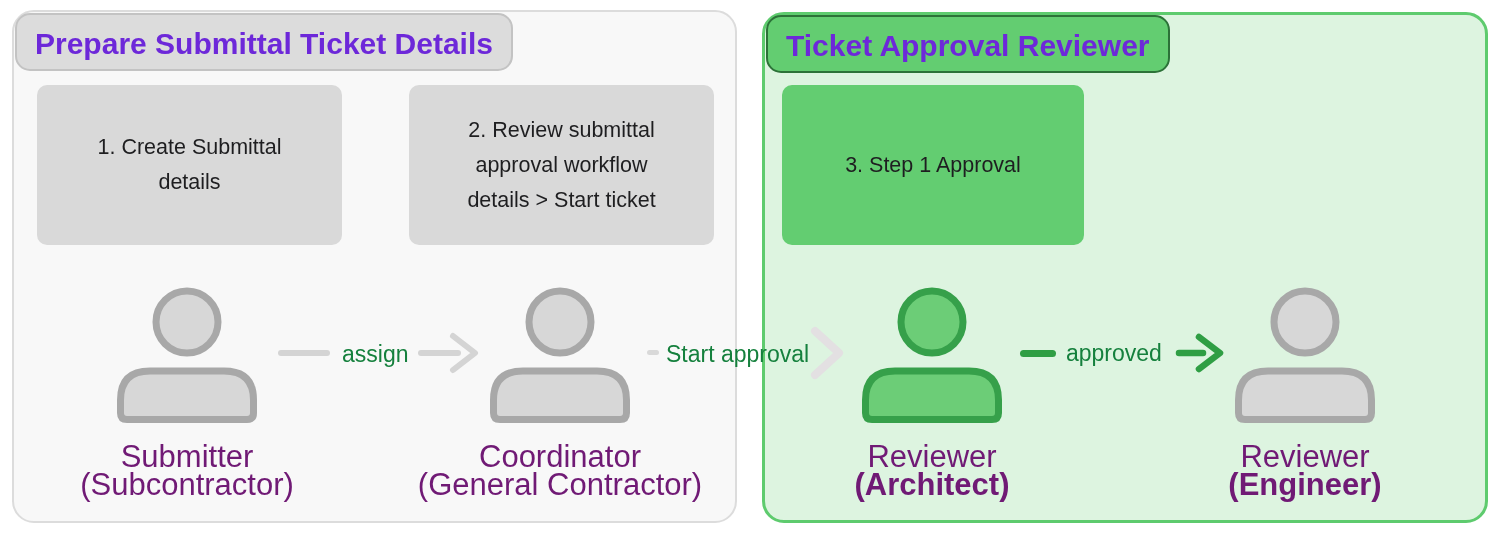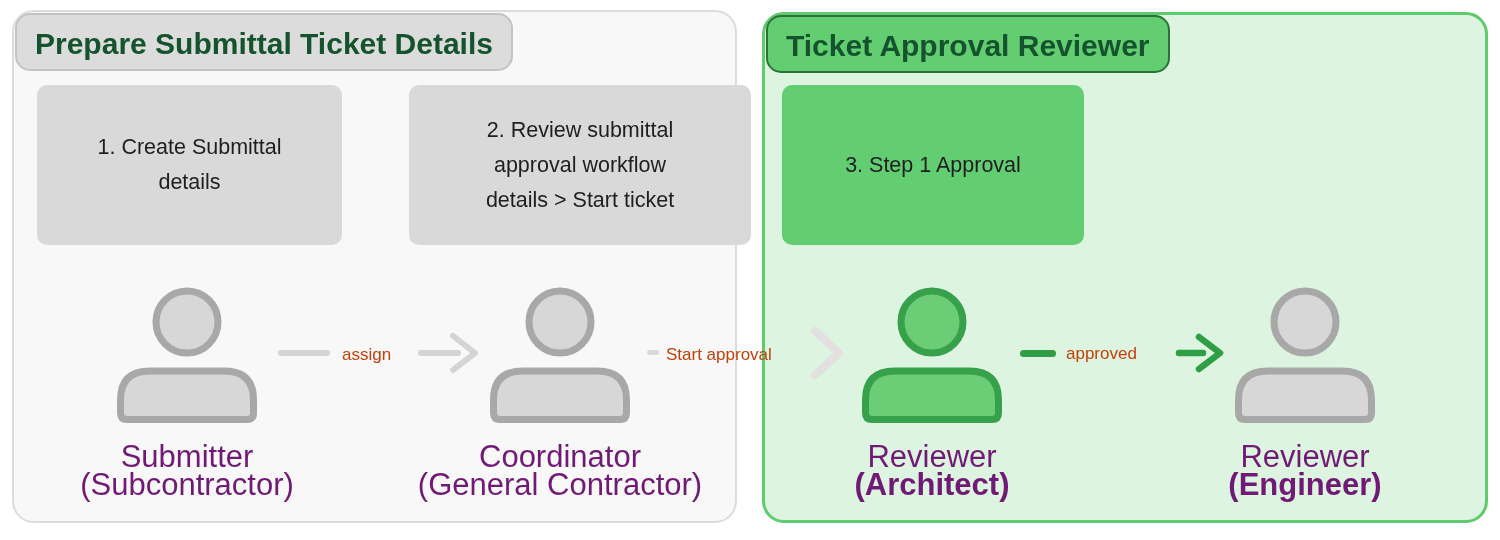--- a/index.html
+++ b/index.html
@@ -11,21 +11,21 @@
     overflow:hidden;
   }
   .panel { position:absolute; border-radius:22px; box-sizing:border-box; }
   .panel.left  { left:12px;  top:10px; width:725px; height:513px;
                  background:var(--panel-left-bg); border:2px solid var(--panel-left-border); }
   .panel.right { left:762px; top:12px; width:726px; height:511px;
                  background:var(--panel-right-bg); border:3px solid var(--panel-right-border); }
 
   .pill {
     position:absolute; height:58px; line-height:58px; padding:0 18px;
-    border-radius:15px; font-size:30px; font-weight:700; color:#14532d;
+    border-radius:15px; font-size:30px; font-weight:700; color:#6d28d9;
     white-space:nowrap; box-sizing:border-box;
   }
   .pill.gray  { left:1px; top:1px; background:var(--pill-gray-bg);  border:2px solid var(--pill-gray-border); }
   .pill.green { left:1px; top:0px; background:var(--pill-green-bg); border:2px solid var(--pill-green-border); }
 
   .box {
     position:absolute; display:flex; flex-direction:column;
     align-items:center; justify-content:center; 
     border-radius:10px; font-size:21.5px; line-height:35px;
     color:var(--text-dark);
@@ -38,22 +38,22 @@
   .person.p-gray  circle, .person.p-gray  path { stroke:var(--person-gray-stroke);  fill:var(--person-gray-fill); }
   .person.p-green circle, .person.p-green path { stroke:var(--person-green-stroke); fill:var(--person-green-fill); }
 
   .actor-label {
     position:absolute; width:320px; text-align:center;
     font-size:31px; line-height:28px; color:#701a75;
   }
   .actor-label .role.bold { font-weight:600; }
 
   .conn-label {
-    position:absolute; font-size:17px; line-height:27px;
-    color:#c2410c; white-space:nowrap;
+    position:absolute; font-size:23px; line-height:27px;
+    color:#15803d; white-space:nowrap;
   }
   .dash { position:absolute; border-radius:4px; }
   .dash.gray   { background:var(--arrow-gray); }
   .dash.green  { background:var(--arrow-green); }
   .dash.light  { background:var(--dash-light); }
 
   .conn-arrow { position:absolute; overflow:visible; }
   .conn-arrow path { fill:none; stroke-linecap:round; stroke-linejoin:round; }
   .conn-arrow.gray  path { stroke:var(--arrow-gray);  stroke-width:6; }
   .conn-arrow.green path { stroke:var(--arrow-green); stroke-width:6.5; }
@@ -67,21 +67,21 @@
 <div class="stage">
 
   <section class="panel left">
     <div class="pill gray">Prepare Submittal Ticket Details</div>
 
     <div class="box gray" style="left:23px; top:73px; width:305px; height:160px;">
       <span>1. Create Submittal</span>
       <span>details</span>
     </div>
 
-    <div class="box gray" style="left:395px; top:73px; width:342px; height:160px;">
+    <div class="box gray" style="left:395px; top:73px; width:305px; height:160px;">
       <span>2. Review submittal</span>
       <span>approval workflow</span>
       <span>details &gt; Start ticket</span>
     </div>
 
     <svg class="person p-gray" style="left:103px; top:276px;" viewBox="0 0 140 135">
       <circle cx="70" cy="34" r="31"></circle>
       <path d="M10 131.5 L130 131.5 Q136.5 131.5 136.5 125 L136.5 112 Q136.5 83 107 83 L33 83 Q3.5 83 3.5 112 L3.5 125 Q3.5 131.5 10 131.5 Z"></path>
     </svg>
     <div class="actor-label" style="left:13px; top:431px;">

